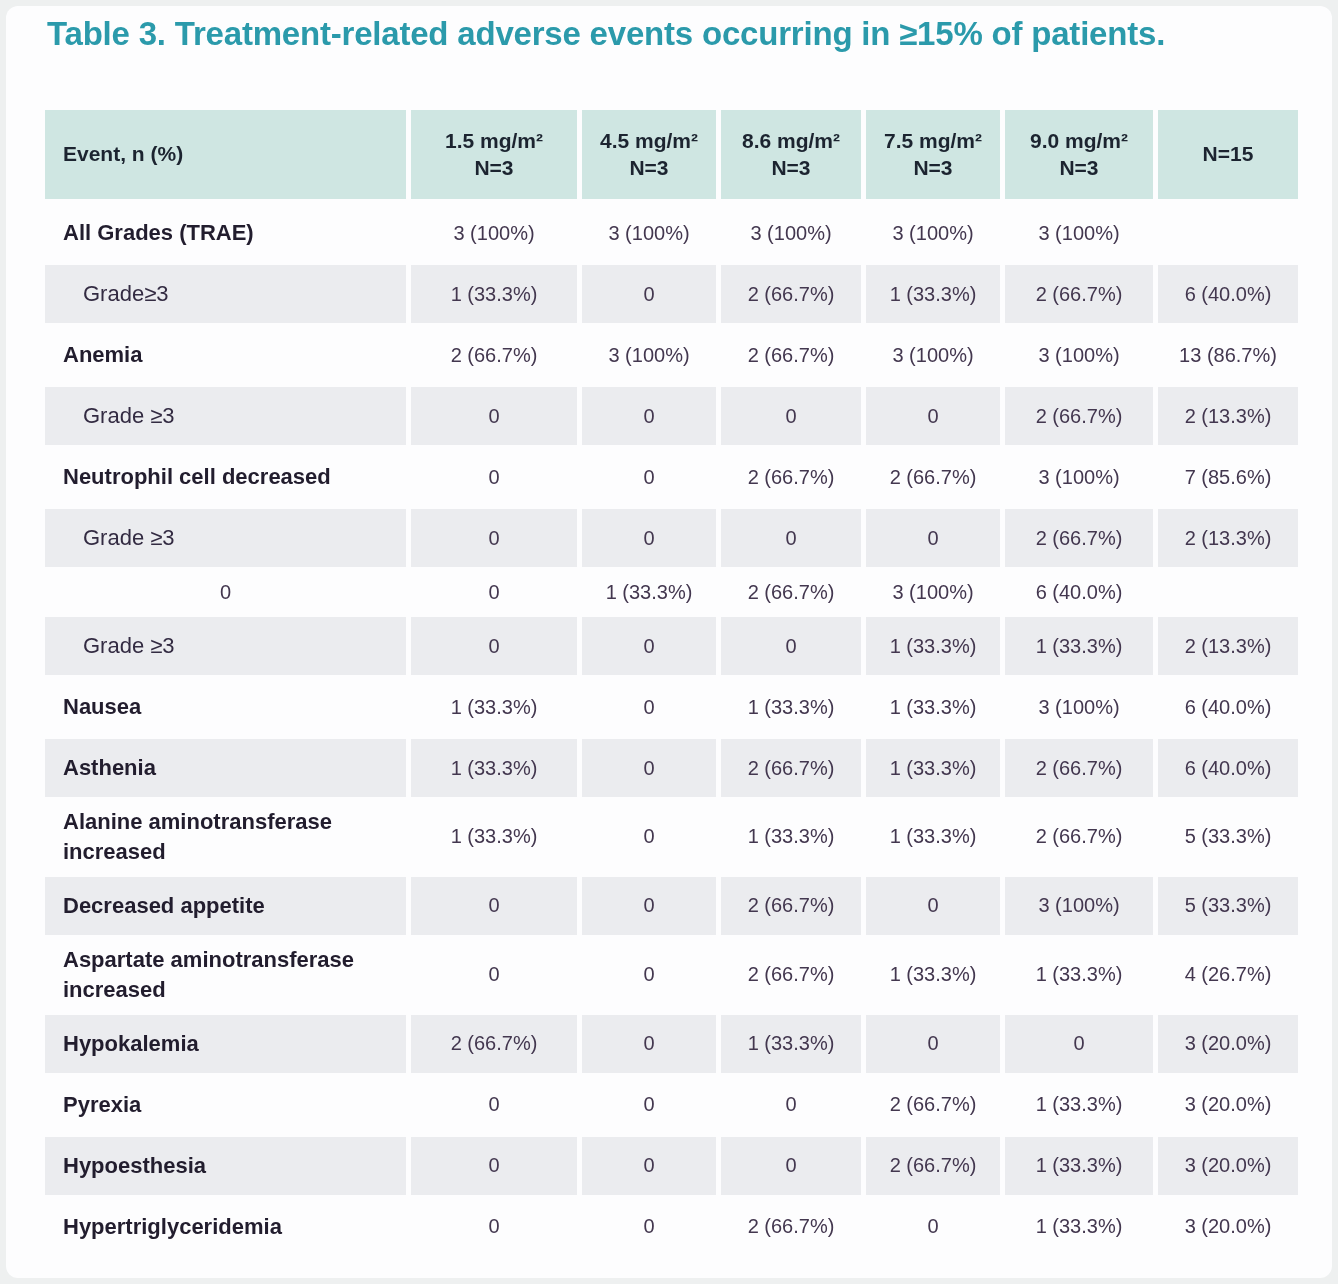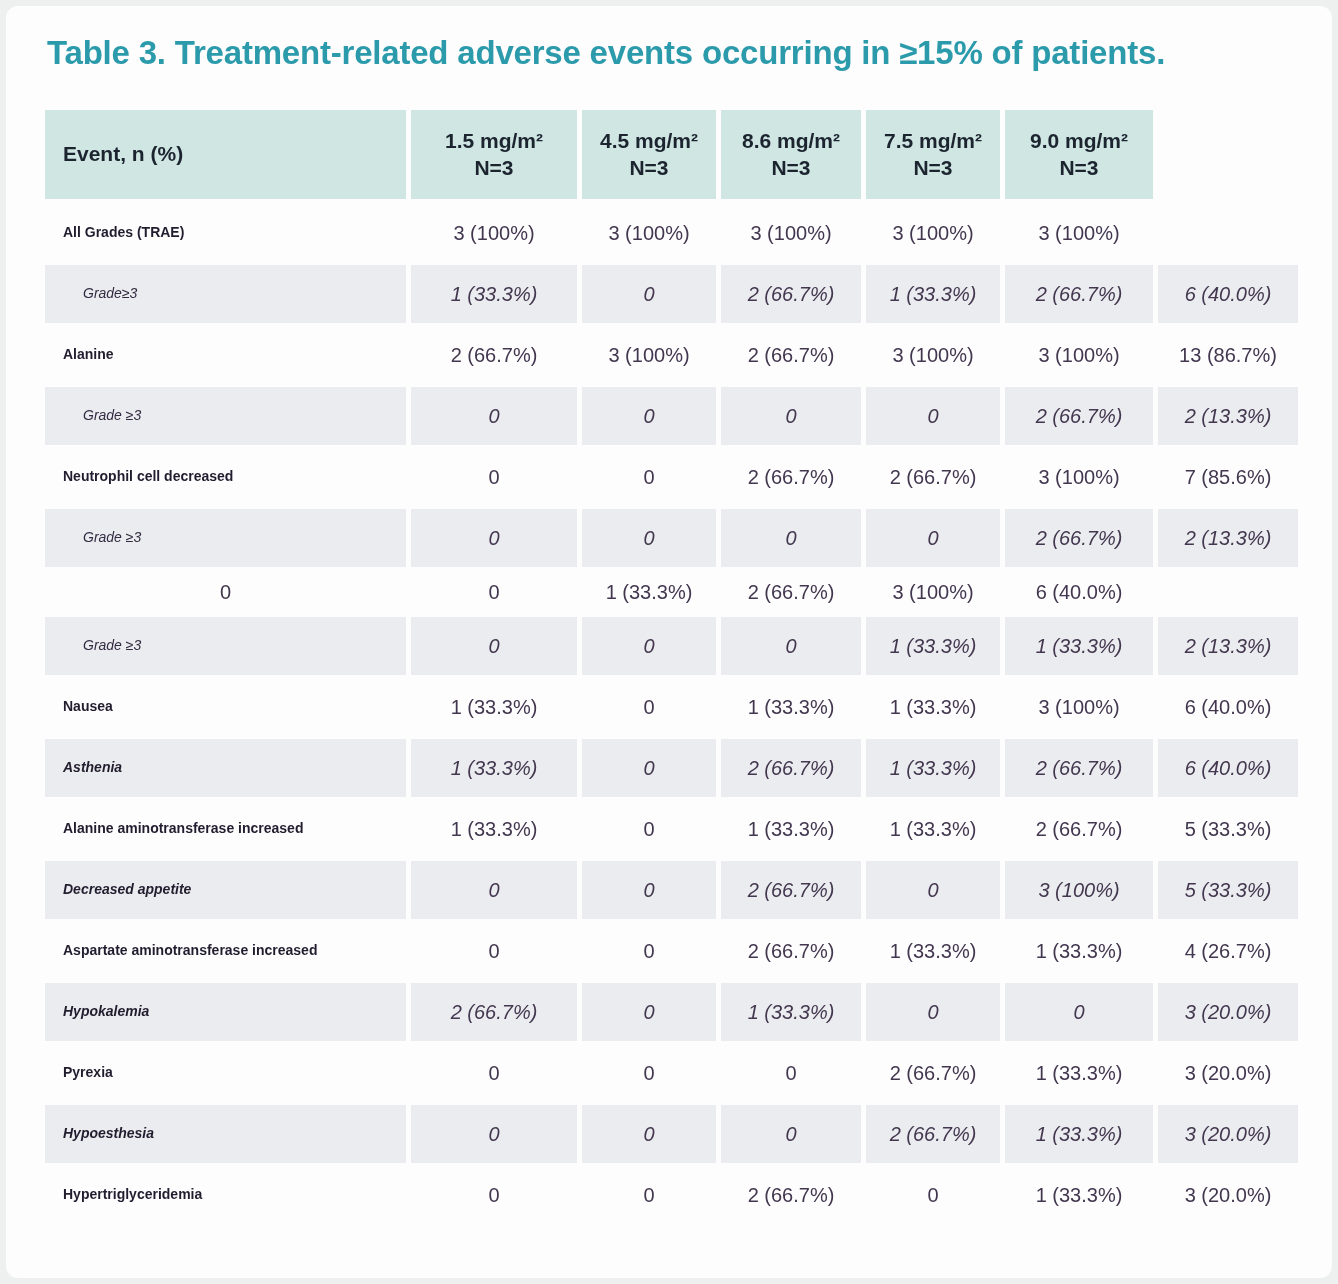--- a/index.html
+++ b/index.html
@@ -14,21 +14,21 @@
   }
   .card {
     position: absolute;
     inset: 6px;
     background: #fdfdfe;
     border-radius: 12px;
   }
   .title {
     position: absolute;
     left: 41px;
-    top: 28px;
+    top: 9px;
     font-size: 33px;
     font-weight: bold;
     color: var(--title-color, #2b9aab);
     letter-spacing: -0.2px;
     white-space: nowrap;
   }
   .tbl {
     position: absolute;
     left: 39px;
     top: 104px;
@@ -60,33 +60,32 @@
     flex-direction: column;
     line-height: 1.25;
   }
   .row.header .cell.event {
     flex-direction: row;
   }
   .cell.event {
     justify-content: flex-start;
     text-align: left;
     padding: 7px 40px 7px 18px;
-    font-size: 14px;
+    font-size: 22px;
     font-weight: bold;
     color: var(--event-color, #221d2e);
     line-height: 1.36;
   }
   .row.sub .cell.event {
     font-weight: normal;
     padding-left: 38px;
     color: #332b42;
   }
   .row.alt .cell {
     background: var(--alt-bg, #ebecef);
-    font-style: italic;
   }
 </style>
 </head>
 <body>
 
 <div class="card">
   <div class="title">Table 3.  Treatment-related adverse events occurring in ≥15% of patients.</div>
 
   <div class="tbl">
     <div class="row header">
@@ -105,41 +104,44 @@
           <span>N=3</span>
         </div>
         <div class="cell">
           <span>7.5 mg/m²</span>
           <span>N=3</span>
         </div>
         <div class="cell">
           <span>9.0 mg/m²</span>
           <span>N=3</span>
         </div>
+        <div class="cell">
+          <span>N=15</span>
+        </div>
       </div>
 
   <div class="row">
         <div class="cell event">All Grades (TRAE)</div>
         <div class="cell">3 (100%)</div>
         <div class="cell">3 (100%)</div>
         <div class="cell">3 (100%)</div>
         <div class="cell">3 (100%)</div>
         <div class="cell">3 (100%)</div>
       </div>
       <div class="row alt sub">
         <div class="cell event">Grade≥3</div>
         <div class="cell">1 (33.3%)</div>
         <div class="cell">0</div>
         <div class="cell">2 (66.7%)</div>
         <div class="cell">1 (33.3%)</div>
         <div class="cell">2 (66.7%)</div>
         <div class="cell">6 (40.0%)</div>
       </div>
       <div class="row">
-        <div class="cell event">Alanine</div>
+        <div class="cell event">Anemia</div>
         <div class="cell">2 (66.7%)</div>
         <div class="cell">3 (100%)</div>
         <div class="cell">2 (66.7%)</div>
         <div class="cell">3 (100%)</div>
         <div class="cell">3 (100%)</div>
         <div class="cell">13 (86.7%)</div>
       </div>
       <div class="row alt sub">
         <div class="cell event">Grade ≥3</div>
         <div class="cell">0</div>

